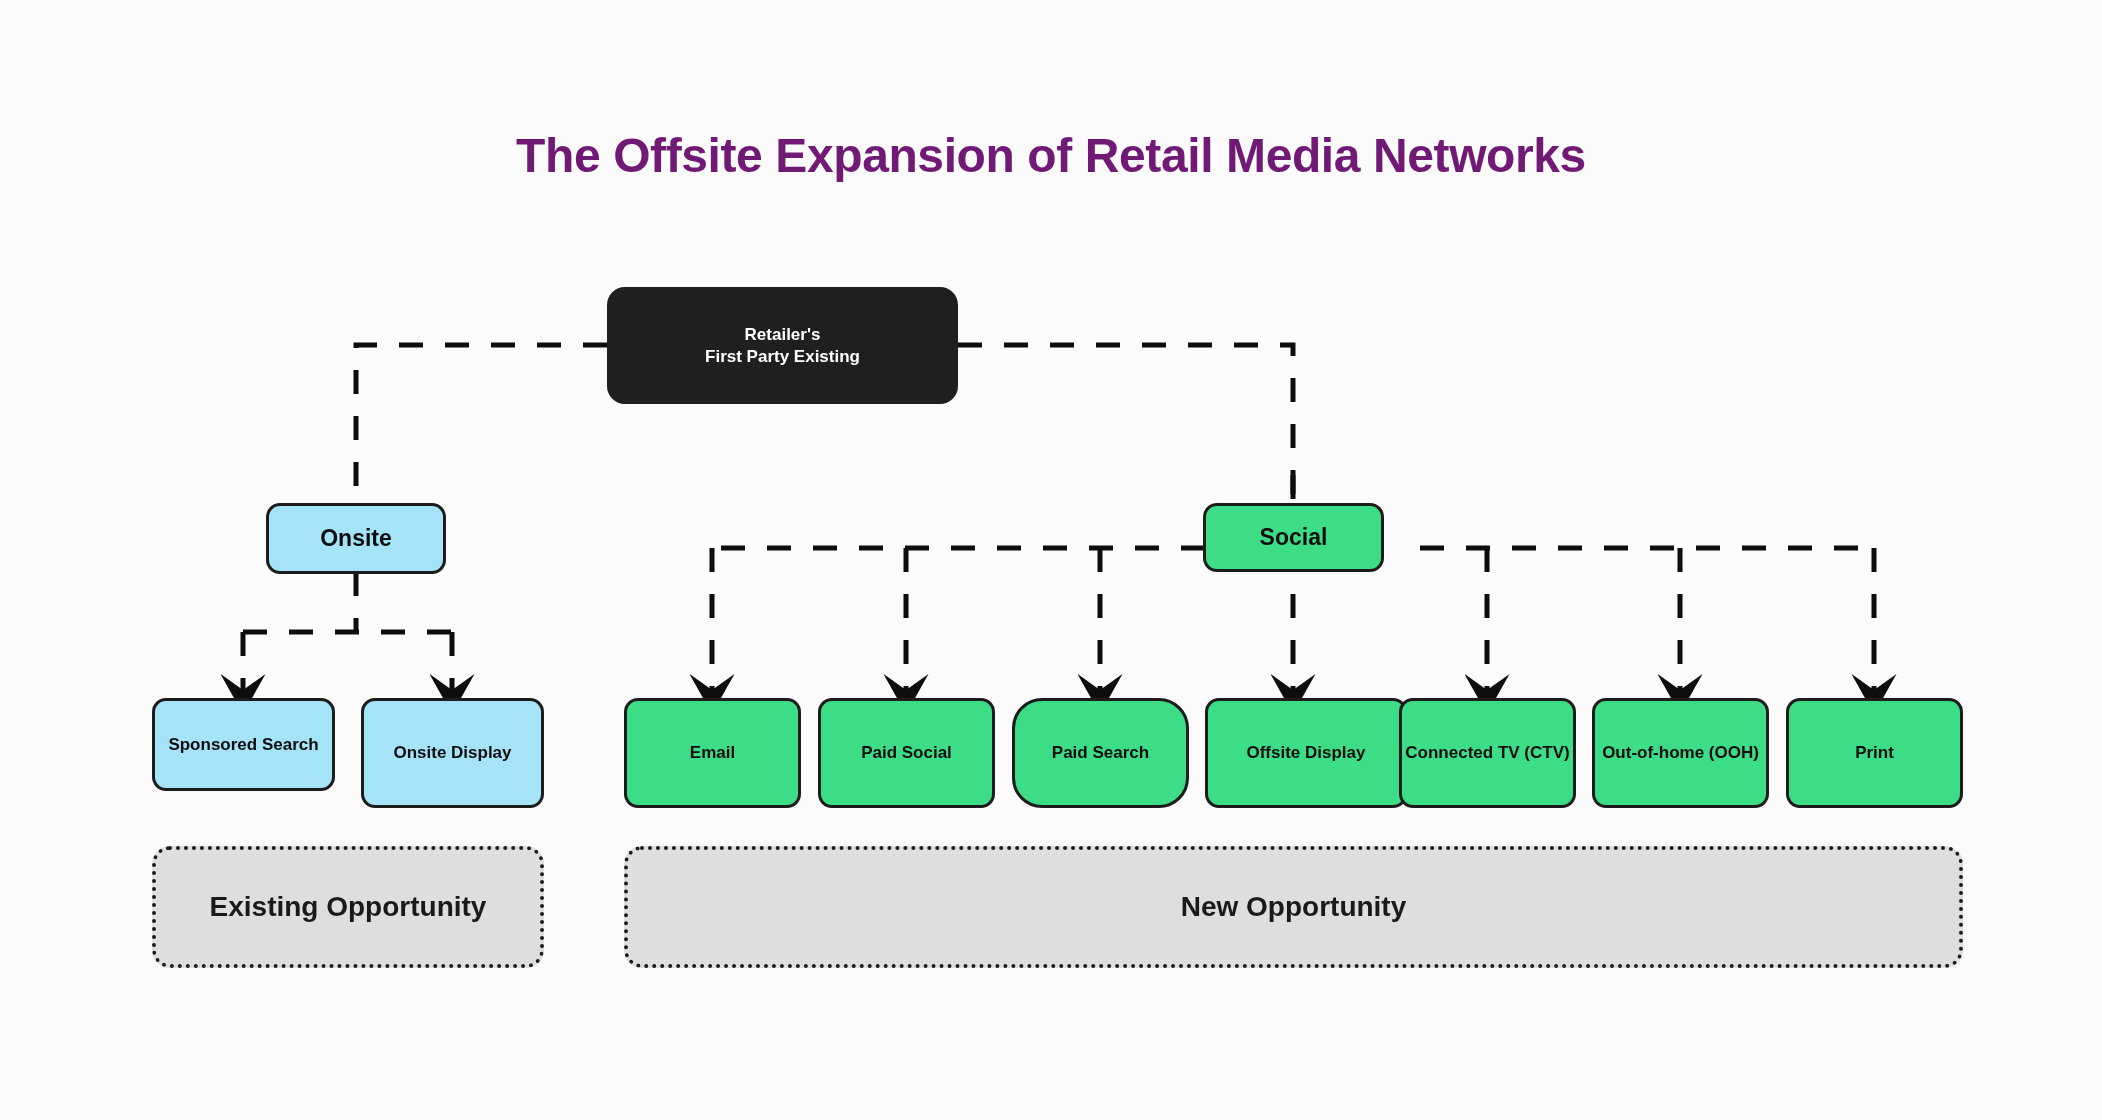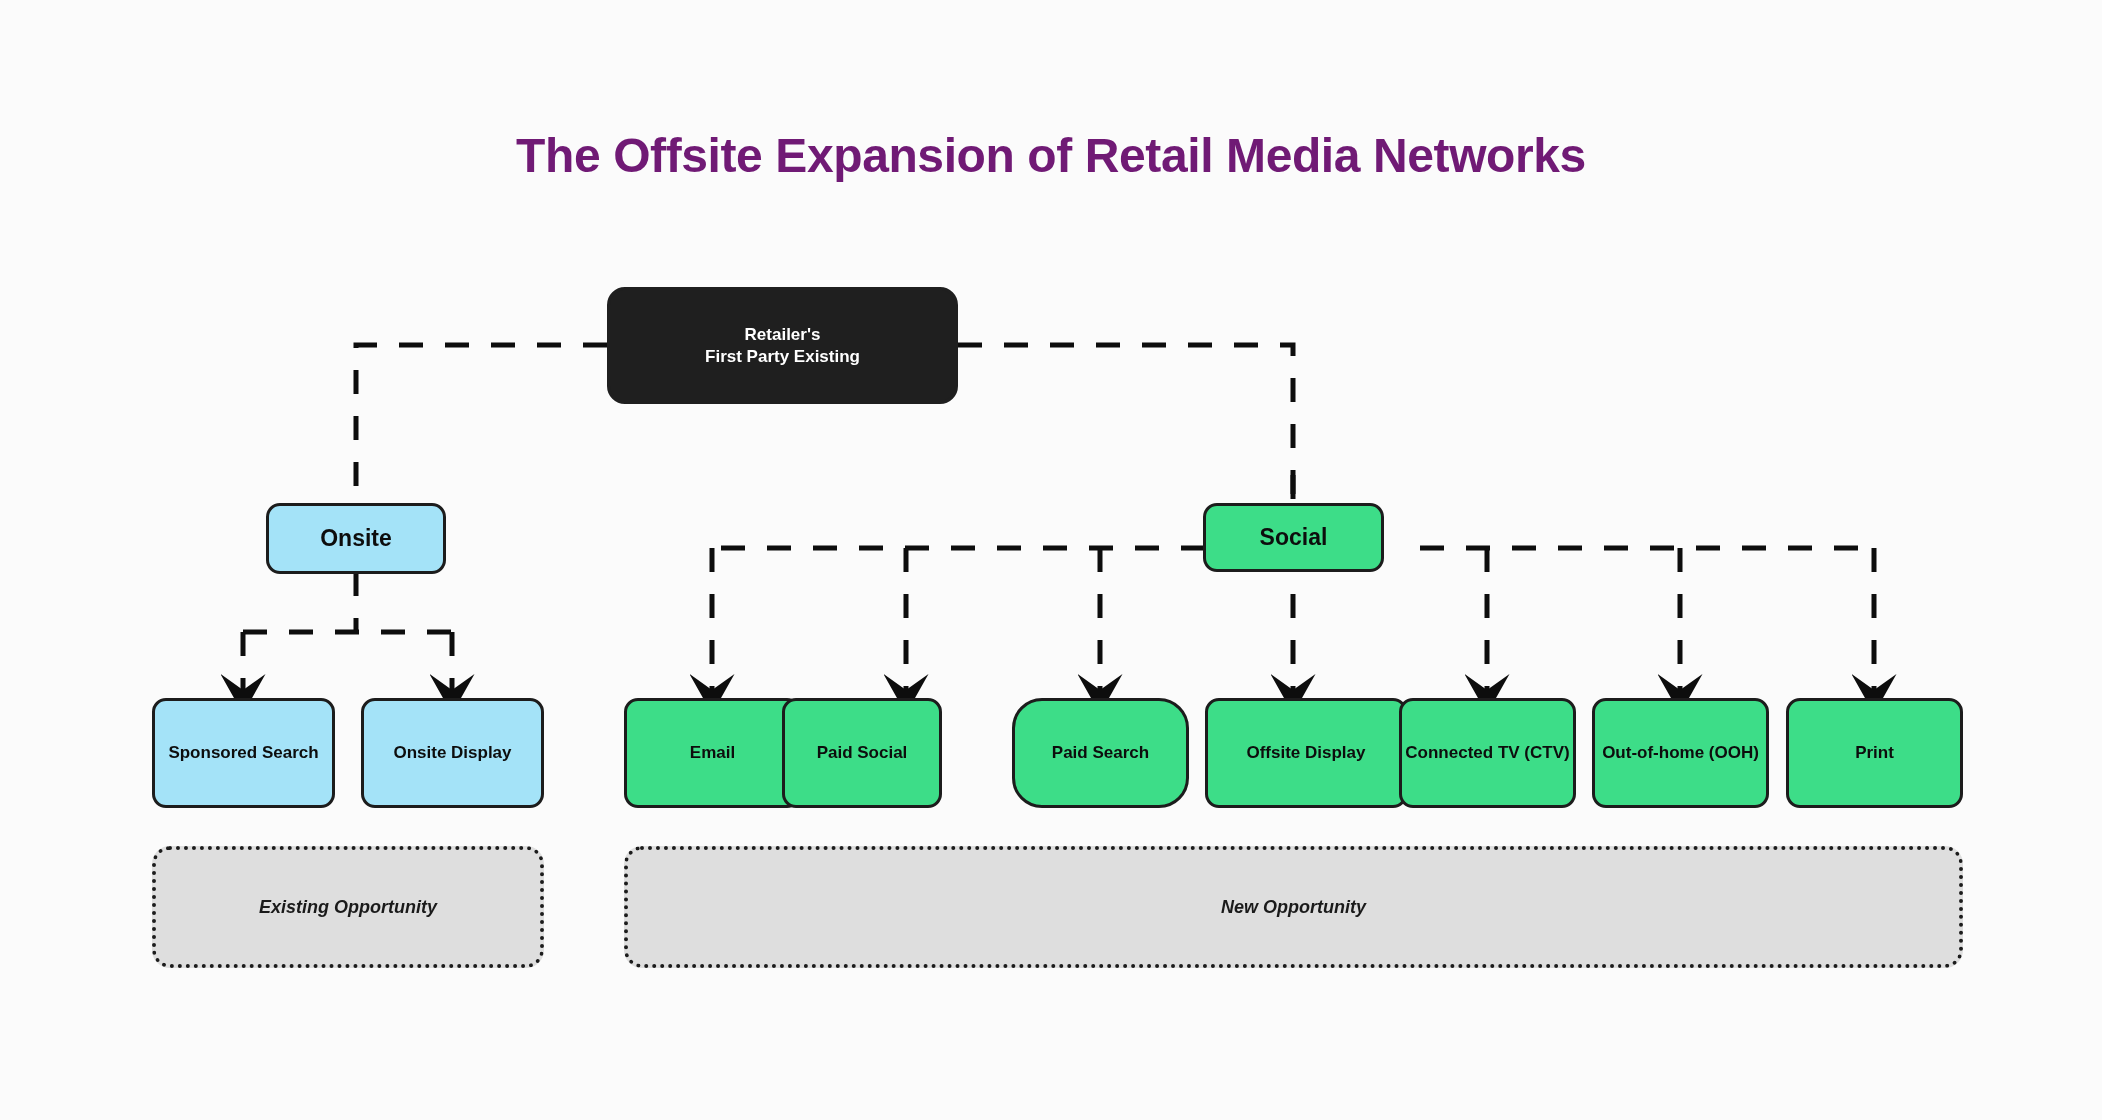--- a/index.html
+++ b/index.html
@@ -76,24 +76,23 @@
   }
   .group {
     position: absolute;
     box-sizing: border-box;
     display: flex;
     align-items: center;
     justify-content: center;
     background: #dedede;
     border: 4px dotted #1c1c1c;
     border-radius: 18px;
-    font-size: 18px;
+    font-size: 28px;
     font-weight: bold;
     color: #1a1a1a;
-    font-style: italic;
   }
 </style>
 </head>
 <body>
 
 <div id="canvas">
 
   <div class="title">The Offsite Expansion of Retail Media Networks</div>
 
   <svg id="edges" viewBox="0 0 2102 1120" xmlns="http://www.w3.org/2000/svg">
@@ -140,31 +139,31 @@
   </div>
 
   <div class="node cat blue" style="left:266px; top:503px; width:180px; height:71px;">
     <span>Onsite</span>
   </div>
 
   <div class="node cat green" style="left:1203px; top:503px; width:181px; height:69px;">
     <span>Social</span>
   </div>
 
-  <div class="node leaf blue" style="left:152px; top:698px; width:183px; height:110px;">
+  <div class="node leaf blue" style="left:152px; top:698px; width:183px; height:93px;">
     <span>Sponsored Search</span>
   </div>
   <div class="node leaf blue" style="left:361px; top:698px; width:183px; height:110px;">
     <span>Onsite Display</span>
   </div>
 
   <div class="node leaf green" style="left:624px; top:698px; width:177px; height:110px;">
     <span>Email</span>
   </div>
-  <div class="node leaf green" style="left:782px; top:698px; width:160px; height:110px;">
+  <div class="node leaf green" style="left:818px; top:698px; width:177px; height:110px;">
     <span>Paid Social</span>
   </div>
   <div class="node leaf green" style="left:1012px; top:698px; width:177px; height:110px;border-radius:30px;">
     <span>Paid Search</span>
   </div>
   <div class="node leaf green" style="left:1205px; top:698px; width:202px; height:110px;">
     <span>Offsite Display</span>
   </div>
   <div class="node leaf green" style="left:1592px; top:698px; width:177px; height:110px;">
     <span>Out-of-home (OOH)</span>

